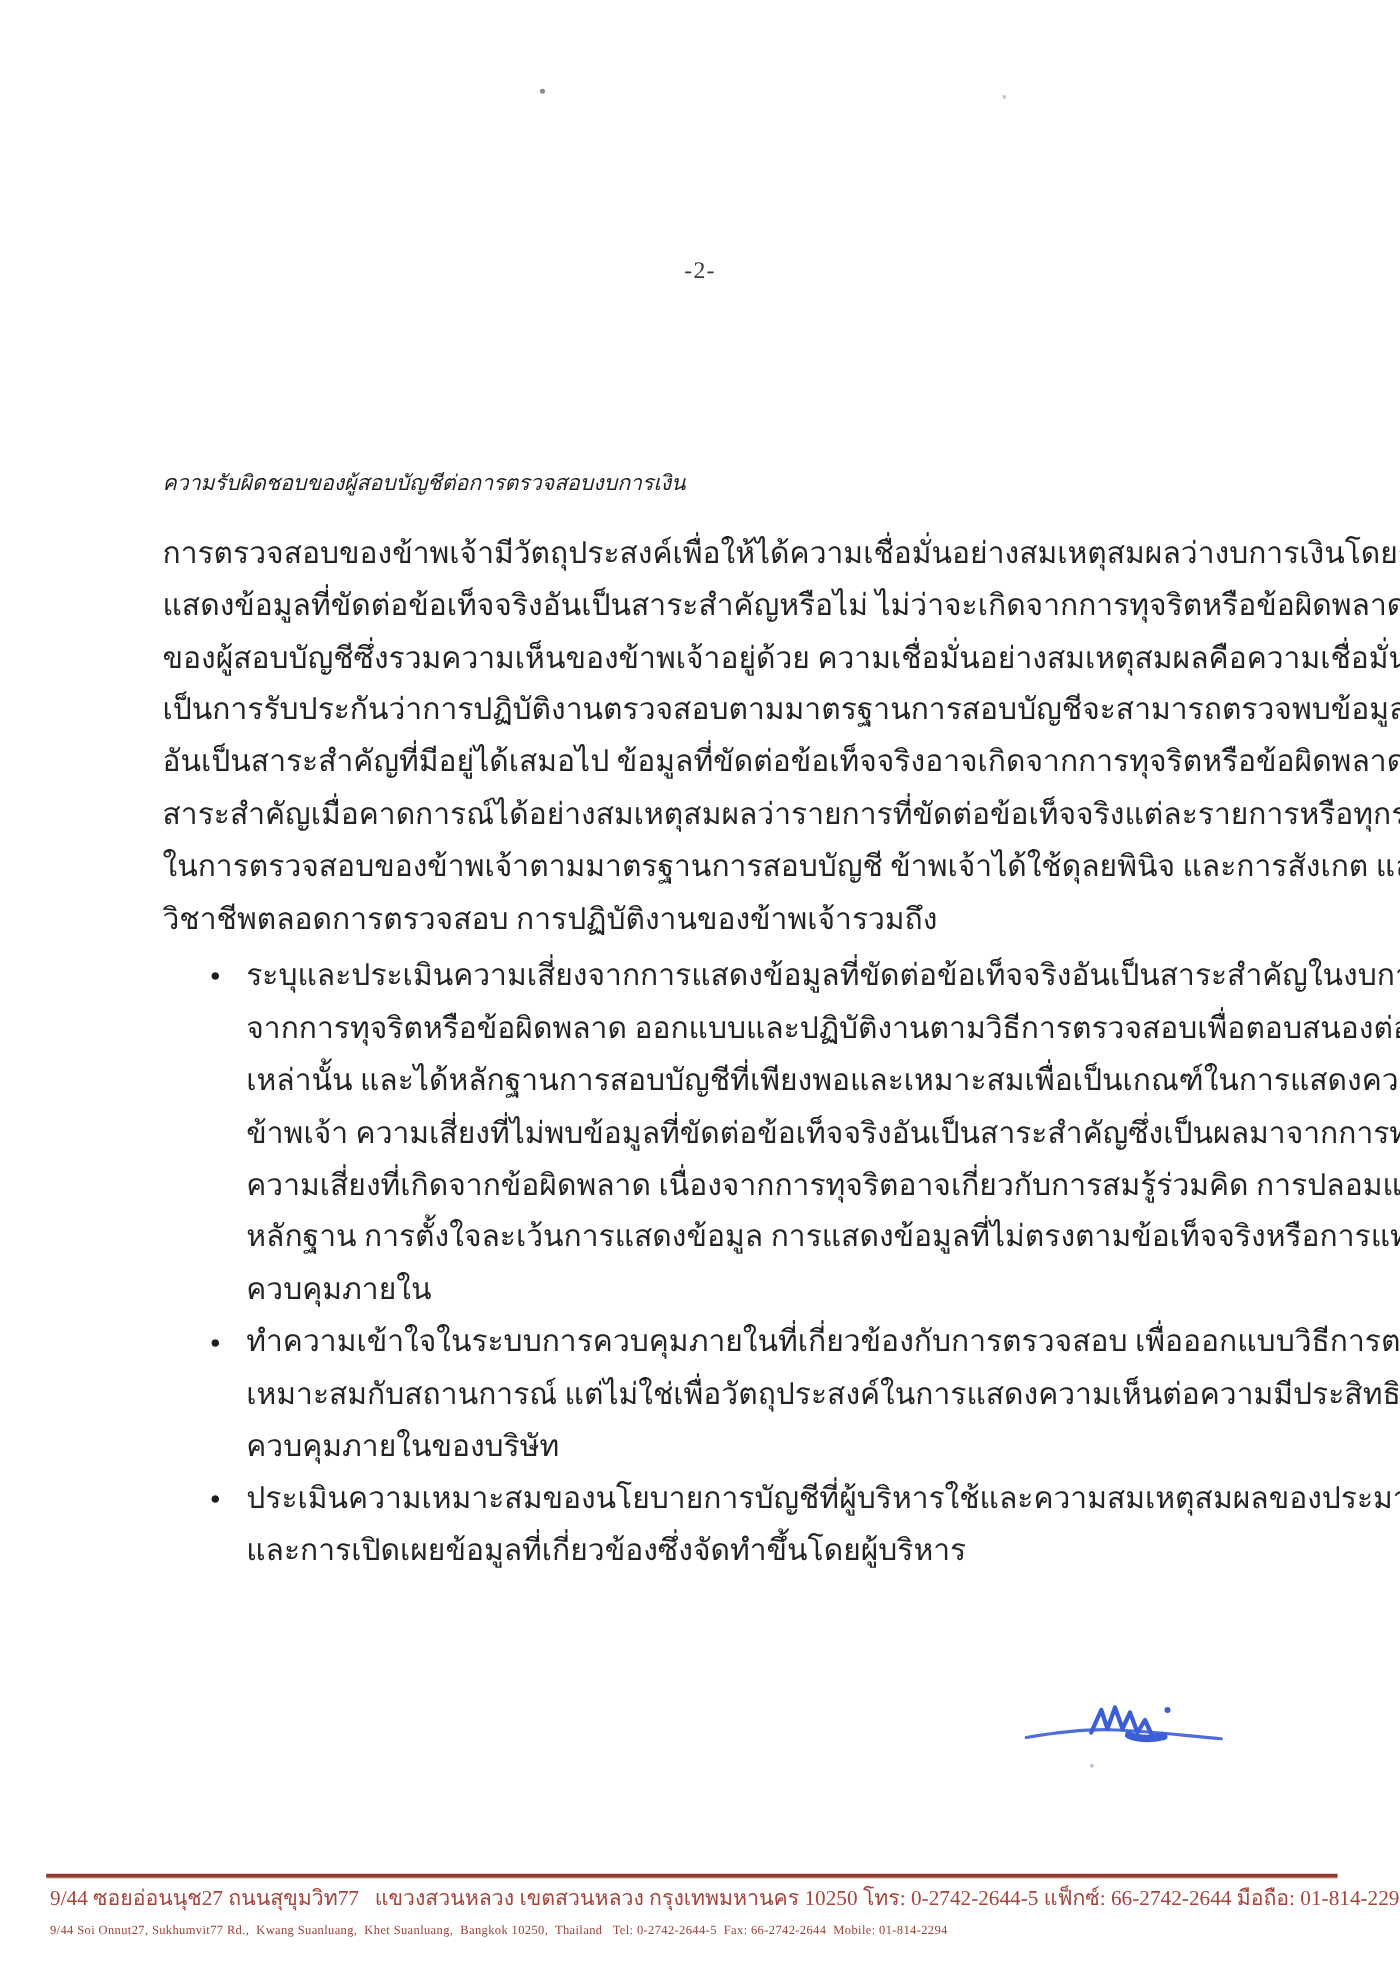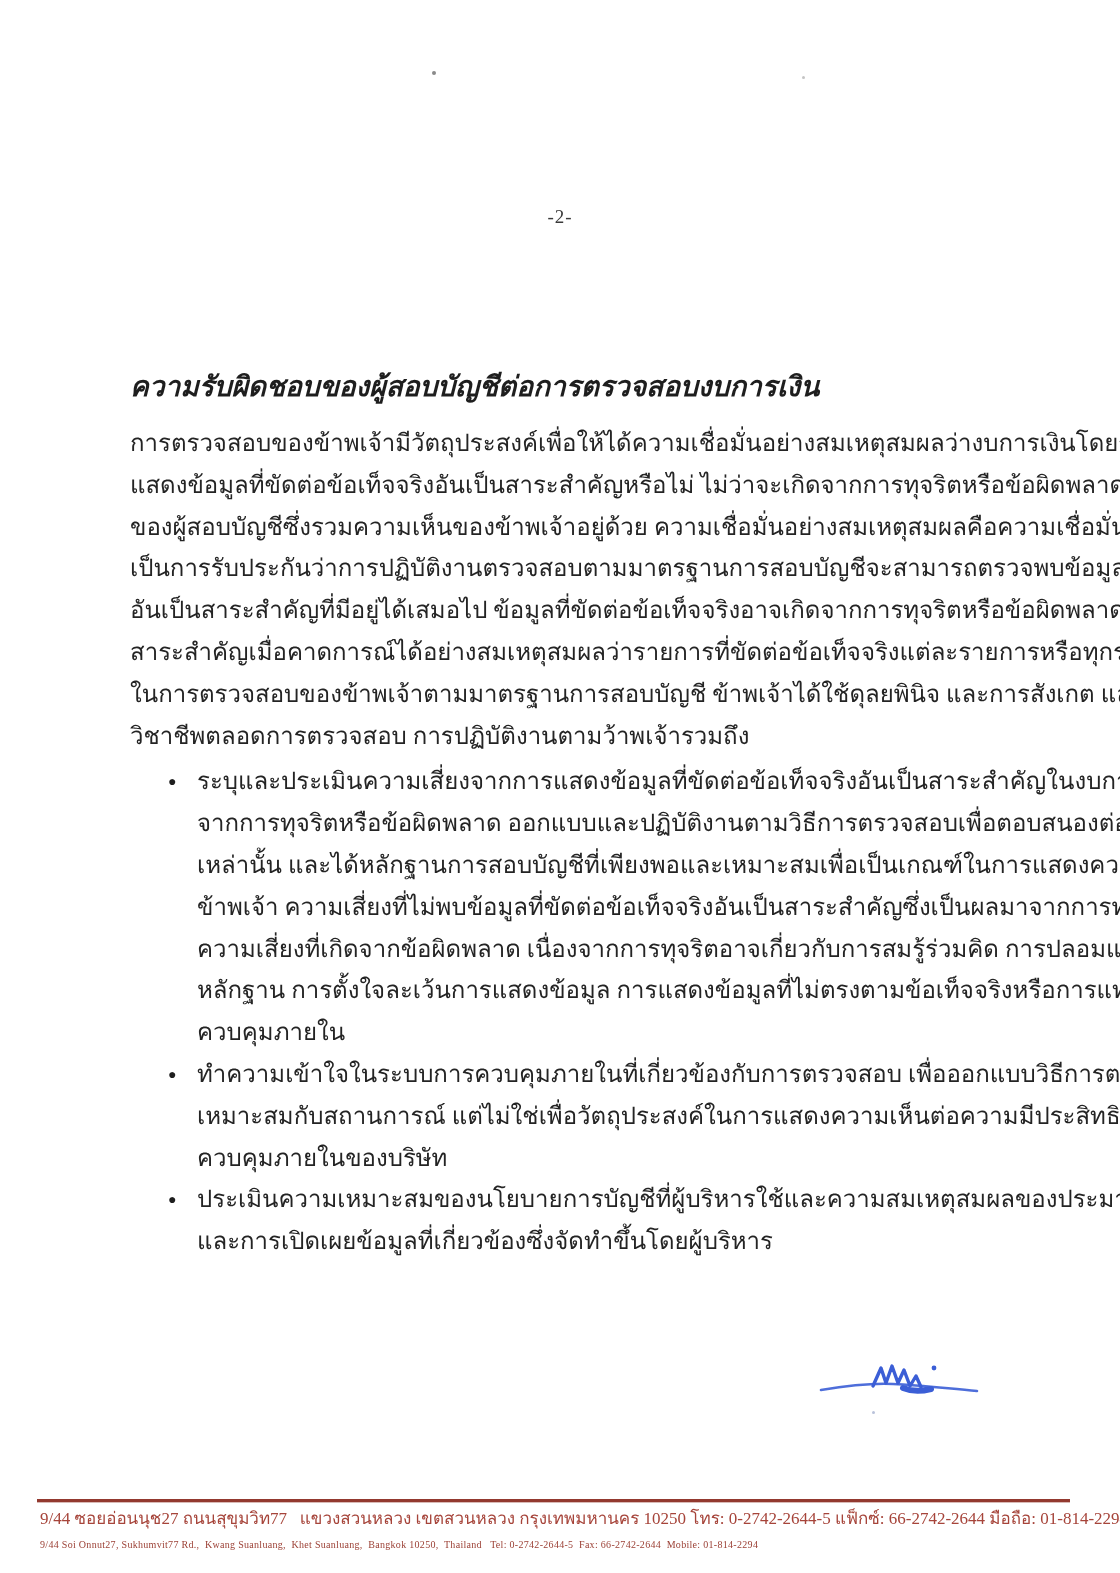--- a/index.html
+++ b/index.html
@@ -35,22 +35,22 @@
     color: #3a3a3a;
   }
   .content {
     position: absolute;
     left: 130px;
     top: 366px;
     width: 860px;
   }
   .heading {
     margin: 0 0 15px 0;
-    font-size: 28px;
-    font-weight: bold;
+    font-size: 17px;
+    font-weight: normal;
     font-style: italic;
     line-height: 42px;
     color: #1e1e1e;
     white-space: nowrap;
   }
   .tline {
     font-size: 24px;
     line-height: 41.8px;
     white-space: nowrap;
     color: #242424;
@@ -119,21 +119,21 @@
         <div class="tline">การตรวจสอบของข้าพเจ้ามีวัตถุประสงค์เพื่อให้ได้ความเชื่อมั่นอย่างสมเหตุสมผลว่างบการเงินโดยรวมปราศจากการ</div>
         <div class="tline">แสดงข้อมูลที่ขัดต่อข้อเท็จจริงอันเป็นสาระสำคัญหรือไม่ ไม่ว่าจะเกิดจากการทุจริตหรือข้อผิดพลาด และเสนอรายงาน</div>
         <div class="tline">ของผู้สอบบัญชีซึ่งรวมความเห็นของข้าพเจ้าอยู่ด้วย ความเชื่อมั่นอย่างสมเหตุสมผลคือความเชื่อมั่นในระดับสูงแต่ไม่ได้</div>
         <div class="tline">เป็นการรับประกันว่าการปฏิบัติงานตรวจสอบตามมาตรฐานการสอบบัญชีจะสามารถตรวจพบข้อมูลที่ขัดต่อข้อเท็จจริง</div>
         <div class="tline">อันเป็นสาระสำคัญที่มีอยู่ได้เสมอไป ข้อมูลที่ขัดต่อข้อเท็จจริงอาจเกิดจากการทุจริตหรือข้อผิดพลาดและถือว่ามี</div>
         <div class="tline">สาระสำคัญเมื่อคาดการณ์ได้อย่างสมเหตุสมผลว่ารายการที่ขัดต่อข้อเท็จจริงแต่ละรายการหรือทุกรายการรวมกันจะมีผล</div>
       </div>
 
     <div class="para">
         <div class="tline">ในการตรวจสอบของข้าพเจ้าตามมาตรฐานการสอบบัญชี ข้าพเจ้าได้ใช้ดุลยพินิจ และการสังเกต และสงสัยเยี่ยงผู้ประกอบ</div>
-        <div class="tline">วิชาชีพตลอดการตรวจสอบ การปฏิบัติงานตามว้าพเจ้ารวมถึง</div>
+        <div class="tline">วิชาชีพตลอดการตรวจสอบ การปฏิบัติงานของข้าพเจ้ารวมถึง</div>
       </div>
 
     <div class="bullets">
       <div class="bullet-item">
         <span class="bullet-marker">●</span>
         <div class="bullet-text">
             <div class="tline">ระบุและประเมินความเสี่ยงจากการแสดงข้อมูลที่ขัดต่อข้อเท็จจริงอันเป็นสาระสำคัญในงบการเงินไม่ว่าจะเกิด</div>
             <div class="tline">จากการทุจริตหรือข้อผิดพลาด ออกแบบและปฏิบัติงานตามวิธีการตรวจสอบเพื่อตอบสนองต่อความเสี่ยง</div>
             <div class="tline">เหล่านั้น และได้หลักฐานการสอบบัญชีที่เพียงพอและเหมาะสมเพื่อเป็นเกณฑ์ในการแสดงความเห็นของ</div>
             <div class="tline">ข้าพเจ้า ความเสี่ยงที่ไม่พบข้อมูลที่ขัดต่อข้อเท็จจริงอันเป็นสาระสำคัญซึ่งเป็นผลมาจากการทุจริตจะสูงกว่า</div>

